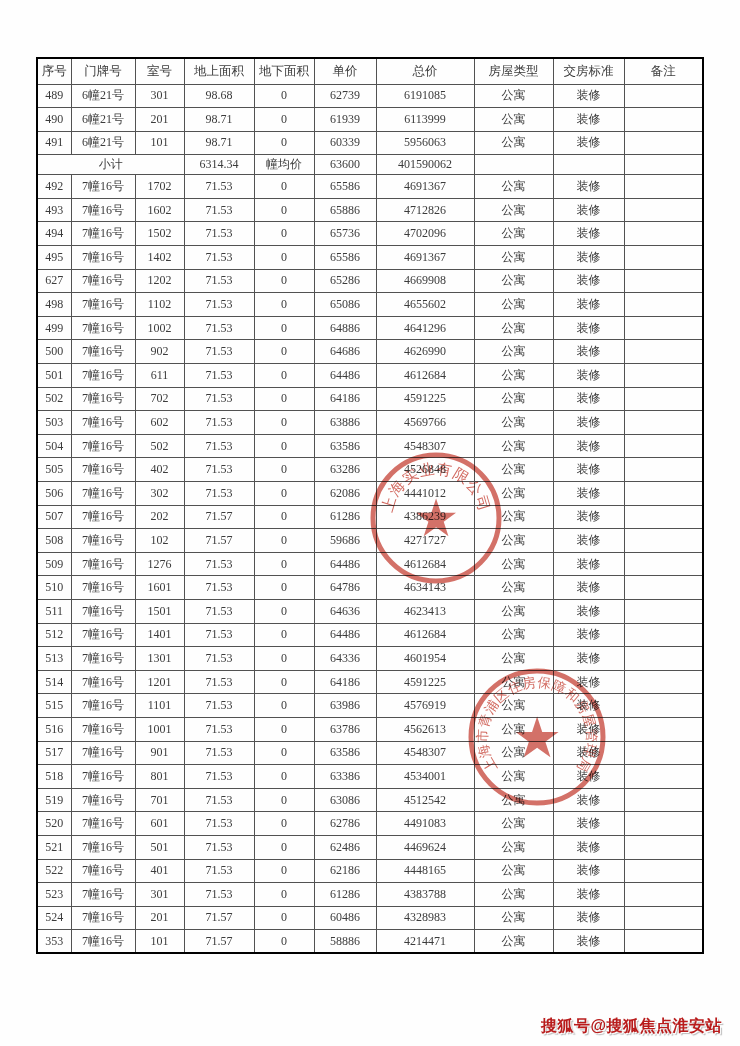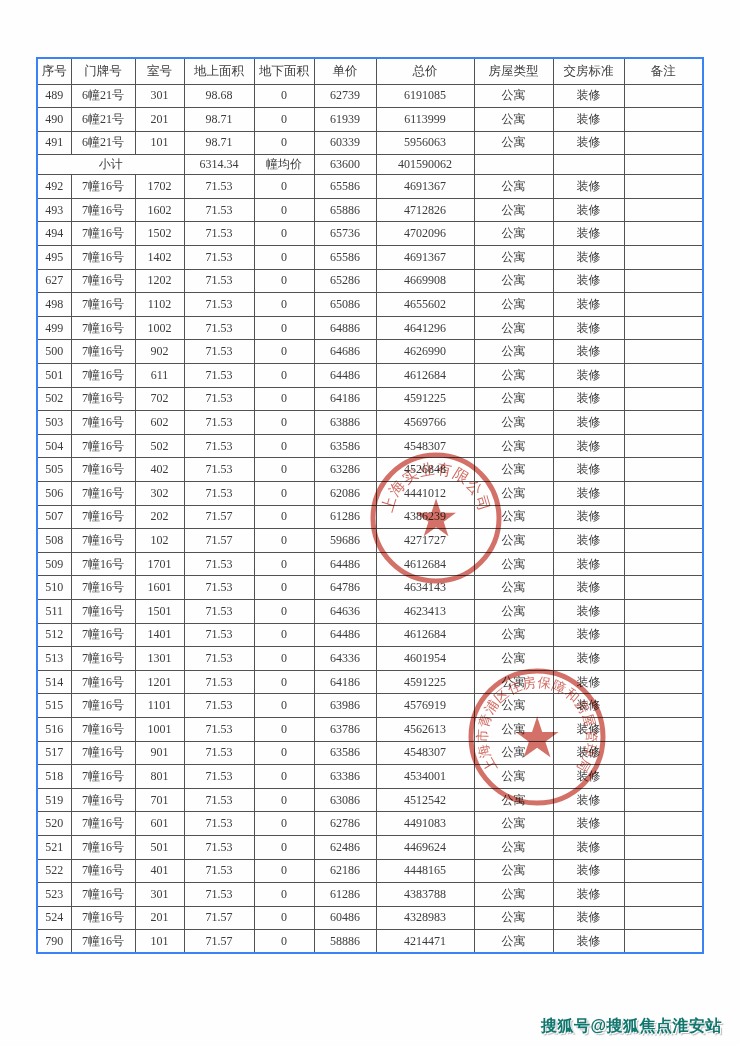--- a/index.html
+++ b/index.html
@@ -9,21 +9,21 @@
     font-family: "Liberation Serif", "DejaVu Serif", serif;
     position: relative; overflow: hidden;
   }
   .page {
     position: absolute; left: 0; top: 0; width: 740px; height: 1046px;
     background: #fefefe;
   }
   table.price-table {
     position: absolute; left: 36px; top: 57px; width: 666px;
     border-collapse: collapse; table-layout: fixed;
-    border: 2px solid #3b82f6;
+    border: 2px solid #000000;
     background: #fefefe;
   }
   table.price-table th, table.price-table td {
     border: 1px solid #525252;
     text-align: center; vertical-align: middle;
     color: #3b3b3b;
     font-size: 12px;
     height: 23.6px;
     padding: 0 1px;
     overflow: hidden; white-space: nowrap;
@@ -37,21 +37,21 @@
     mix-blend-mode: multiply; opacity: 0.82;
     filter: blur(0.3px);
   }
   .stamp-1 { left: 361px; top: 443px; }
   .stamp-2 { left: 457px; top: 657px; }
   
   .watermark {
     position: absolute; left: 541px; top: 1016px;
     font-family: "Liberation Sans", "DejaVu Sans", sans-serif;
     font-size: 16px; font-weight: bold; letter-spacing: 0.5px;
-    color: #0f766e;
+    color: #b91c1c;
     text-shadow: 1px 1px 0 rgba(255,255,255,0.95), 2px 2px 1px rgba(60,60,60,0.35);
     white-space: nowrap;
   }
 </style>
 </head>
 <body>
 
 <div class="page" data-name="scanned-document-page">
 
   <table class="price-table" data-name="price-table">
@@ -316,21 +316,21 @@
           <td data-name="cell">0</td>
           <td data-name="cell">59686</td>
           <td data-name="cell">4271727</td>
           <td data-name="cell">公寓</td>
           <td data-name="cell">装修</td>
           <td data-name="cell"></td>
         </tr>
         <tr data-name="table-row">
           <td data-name="cell">509</td>
           <td data-name="cell">7幢16号</td>
-          <td data-name="cell">1701</td>
+          <td data-name="cell">1276</td>
           <td data-name="cell">71.53</td>
           <td data-name="cell">0</td>
           <td data-name="cell">64486</td>
           <td data-name="cell">4612684</td>
           <td data-name="cell">公寓</td>
           <td data-name="cell">装修</td>
           <td data-name="cell"></td>
         </tr>
         <tr data-name="table-row">
           <td data-name="cell">510</td>
@@ -506,21 +506,21 @@
           <td data-name="cell">201</td>
           <td data-name="cell">71.57</td>
           <td data-name="cell">0</td>
           <td data-name="cell">60486</td>
           <td data-name="cell">4328983</td>
           <td data-name="cell">公寓</td>
           <td data-name="cell">装修</td>
           <td data-name="cell"></td>
         </tr>
         <tr data-name="table-row">
-          <td data-name="cell">790</td>
+          <td data-name="cell">353</td>
           <td data-name="cell">7幢16号</td>
           <td data-name="cell">101</td>
           <td data-name="cell">71.57</td>
           <td data-name="cell">0</td>
           <td data-name="cell">58886</td>
           <td data-name="cell">4214471</td>
           <td data-name="cell">公寓</td>
           <td data-name="cell">装修</td>
           <td data-name="cell"></td>
         </tr>

